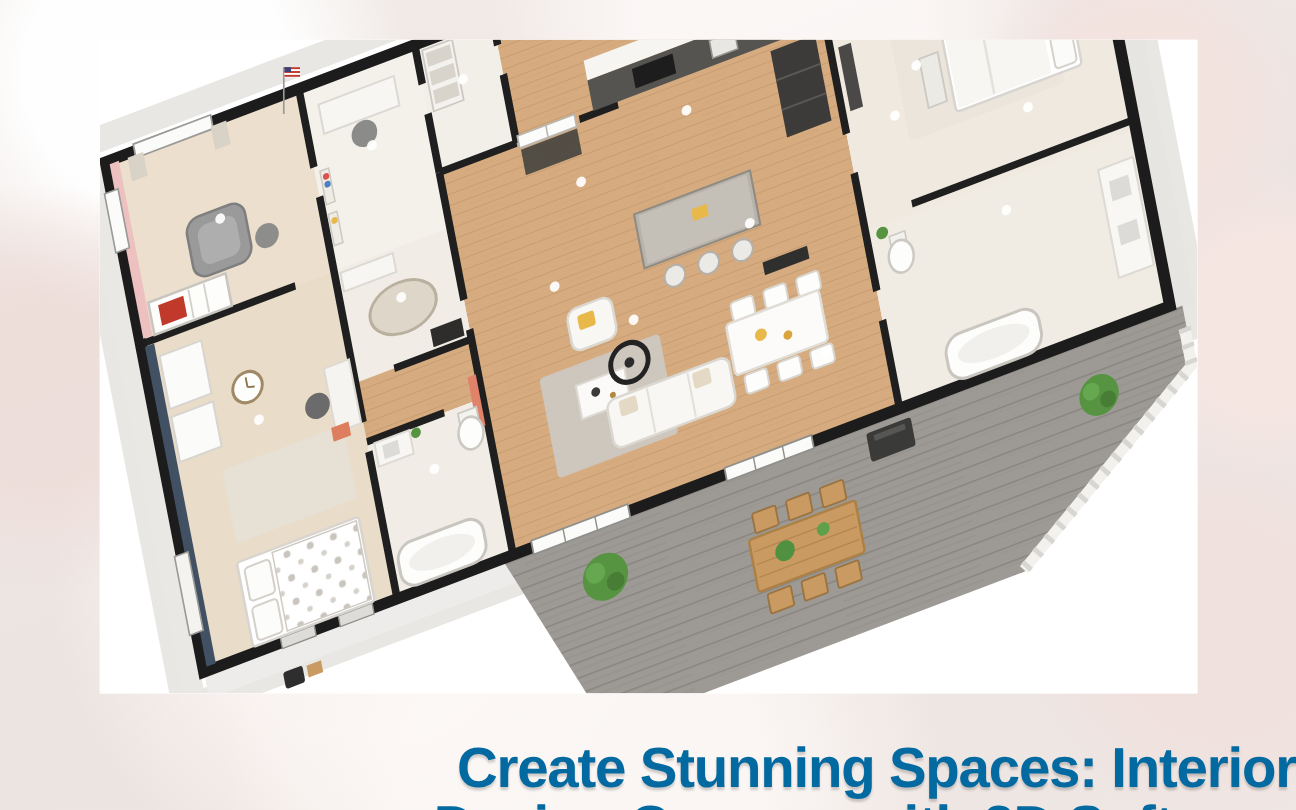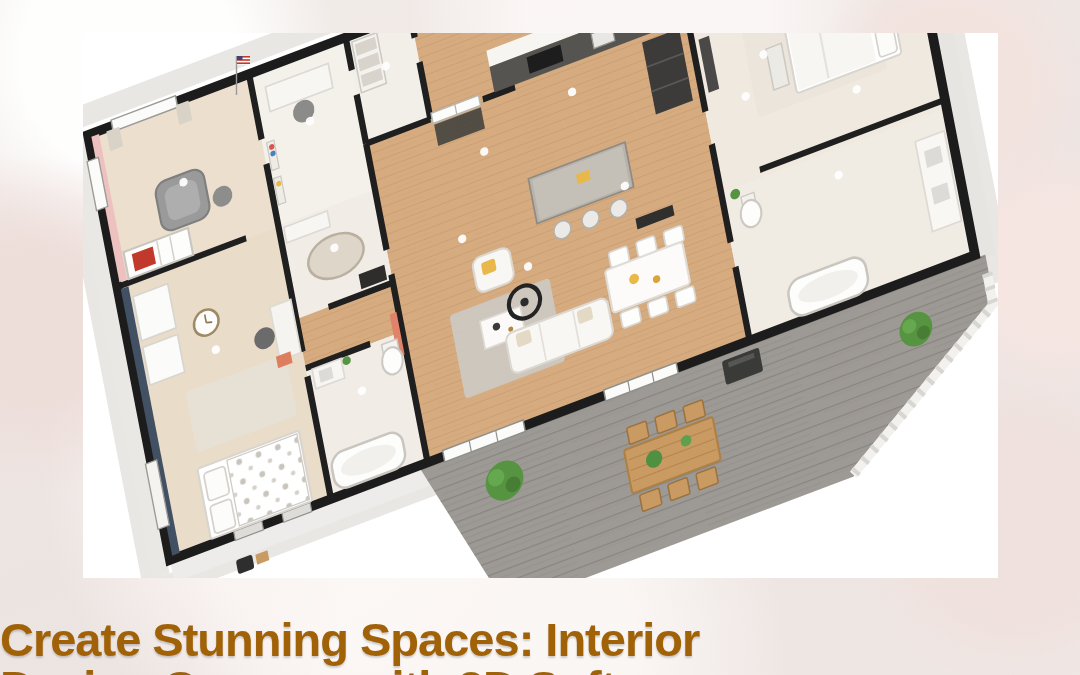--- a/index.html
+++ b/index.html
@@ -15,22 +15,22 @@
       radial-gradient(circle at 45% 96%, rgba(252,248,246,.9) 0 150px, rgba(252,248,246,0) 300px),
       radial-gradient(circle at 28% 72%, rgba(250,244,242,.9) 0 130px, rgba(250,244,242,0) 260px),
       radial-gradient(circle at 60% 2%, rgba(252,248,247,.9) 0 120px, rgba(252,248,247,0) 240px),
       linear-gradient(160deg,#f2ecE9 0%,#ece4e1 55%,#efe7e4 100%);
   }
   .card{
     position:absolute;left:83px;top:33px;width:915px;height:545px;
     background:#ffffff;overflow:hidden;
   }
   .headline{
-    position:absolute;left:0;width:1080px;text-align:left;
-    font-weight:800;font-size:47px;letter-spacing:-1px;color:#a16207;
+    position:absolute;left:0;width:1080px;text-align:right;
+    font-weight:800;font-size:47px;letter-spacing:-1px;color:#0369a1;
     text-shadow:0 2px 2px rgba(0,0,0,.18);white-space:nowrap;
   }
   #headline1{top:612px;}
   #headline2{top:660px;}
   svg{display:block;}
 </style>
 </head>
 <body>
 
 <div class="card">

